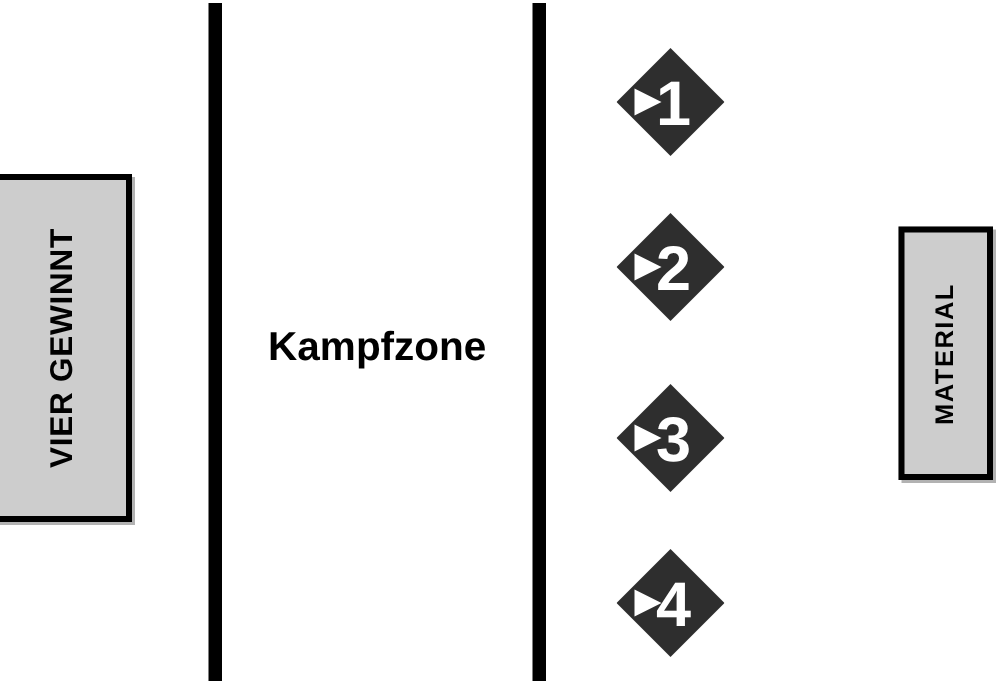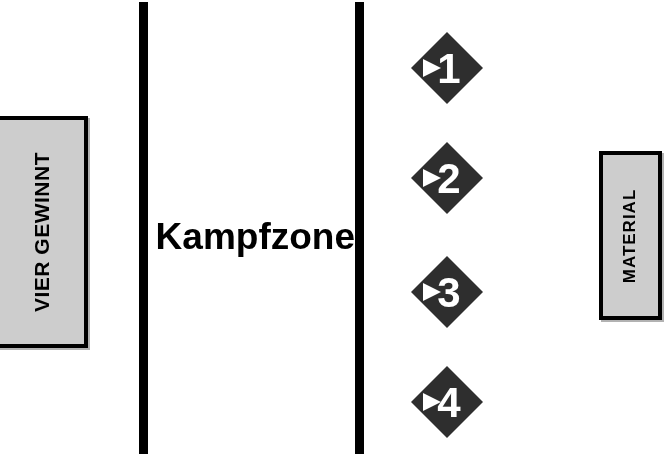--- a/index.html
+++ b/index.html
@@ -17,21 +17,21 @@
   }
   .box-left{left:-4px;top:116px;width:84px;height:224px;}
   .box-left .vtext{font-size:21px;letter-spacing:0.5px;}
   .box-right{left:599px;top:151px;width:55px;height:161px;}
   .box-right .vtext{font-size:17px;letter-spacing:1px;}
   .vline{position:absolute;top:2px;height:452px;width:9px;background:#000;}
   .line-left{left:139px;}
   .line-right{left:355px;}
   .kampf-label{
     position:absolute;left:148px;top:216px;width:207px;
-    text-align:right;font-weight:bold;font-size:37px;color:#000;
+    text-align:center;font-weight:bold;font-size:27px;color:#000;
   }
   .station{position:absolute;left:411px;width:72px;height:72px;}
   .station svg{display:block;}
   .st-1{top:32px;}.st-2{top:142px;}.st-3{top:256px;}.st-4{top:366px;}
   .st-num{
     font-family:"Liberation Sans",sans-serif;font-weight:bold;font-size:42px;
   }
 </style>
 </head>
 <body>

